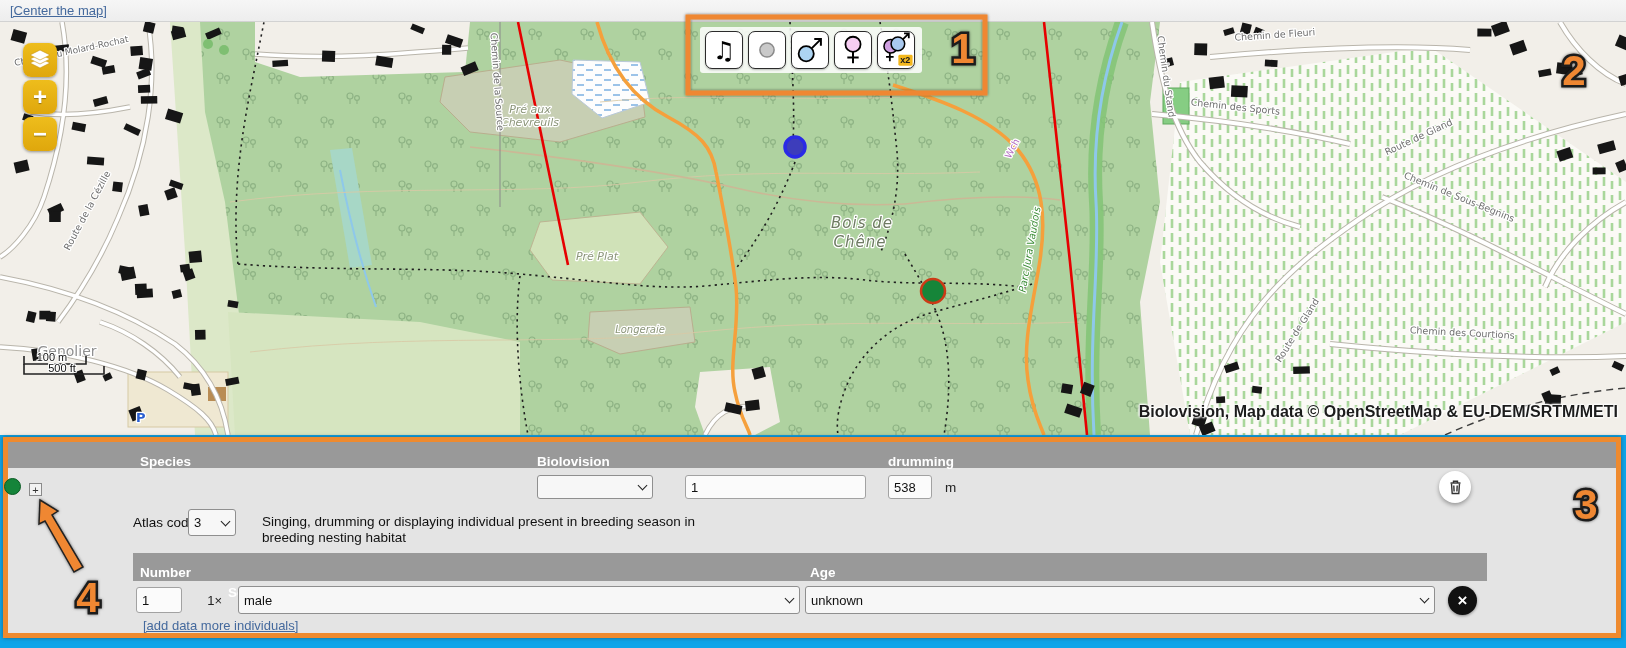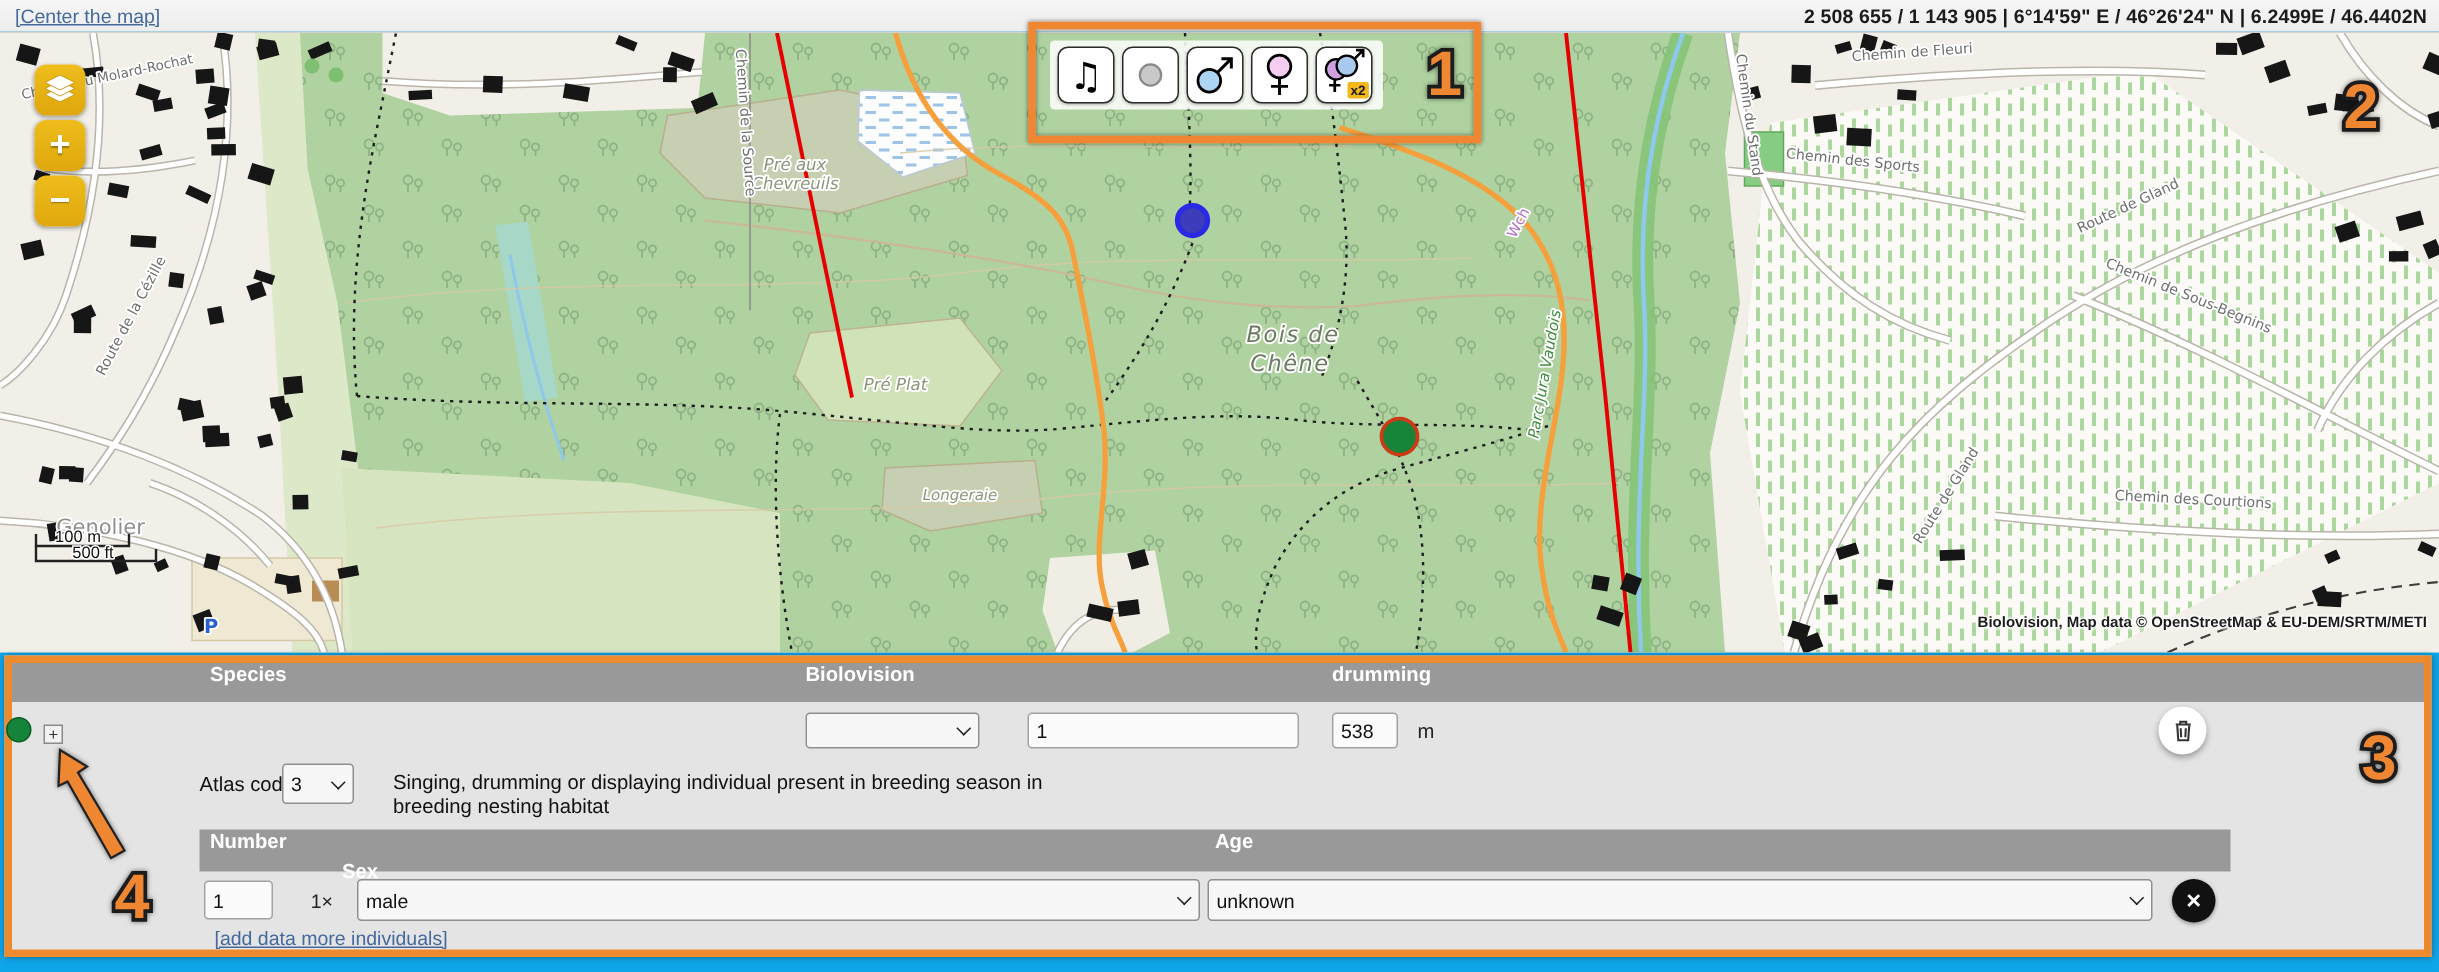--- a/index.html
+++ b/index.html
@@ -8,39 +8,39 @@
     font-family:"Liberation Sans","DejaVu Sans",sans-serif;outline:2px solid #d8d8d8;}
   
   .topbar{position:absolute;left:0;top:0;width:1626px;height:22px;
     background:linear-gradient(#f6f6f6,#ededed);border-bottom:1px solid #d2d2d2;
     display:flex;align-items:center;justify-content:space-between;padding:0 8px 0 10px;}
   .center-link{color:#44699d;font-size:13px;text-decoration:underline;cursor:pointer;}
   .coords{color:#1b1b1b;font-size:13px;font-weight:600;letter-spacing:.1px;}
   
   .map-area{position:absolute;left:0;top:22px;width:1626px;height:413px;overflow:hidden;background:#f2efe9;}
   .map-area svg.basemap{position:absolute;left:0;top:0;}
-  .attribution{position:absolute;right:8px;bottom:14px;font-size:10px;font-weight:bold;color:#1c1c1c;
+  .attribution{position:absolute;right:8px;bottom:14px;font-size:16px;font-weight:bold;color:#1c1c1c;
     text-shadow:0 0 2px #fff,0 0 3px #fff,1px 1px 2px #fff,-1px -1px 2px #fff;}
   .mapbtn{position:absolute;left:23px;width:34px;height:34px;border-radius:8px;border:none;
     background:linear-gradient(#eebd1c,#dfa70c);box-shadow:0 1px 3px rgba(0,0,0,.4);cursor:pointer;
     color:#fff;font-size:24px;font-weight:bold;line-height:30px;text-align:center;padding:0;
     text-shadow:0 1px 1px rgba(0,0,0,.35);display:flex;align-items:center;justify-content:center;}
   .mapbtn.layers{top:21px;} .mapbtn.zin{top:58px;} .mapbtn.zout{top:95px;}
   
   .marker-toolbar{position:absolute;left:700px;top:5px;width:222px;height:46px;
     background:rgba(255,255,255,.85);border-radius:3px;display:flex;align-items:center;gap:5px;padding:0 5px;}
   .tool-btn{width:38px;height:38px;background:#fff;border:1.6px solid #2b2b2b;border-radius:7px;
     display:flex;align-items:center;justify-content:center;cursor:pointer;padding:0;
     box-shadow:0 1px 2px rgba(0,0,0,.25);}
   .tool-btn .note{font-family:"DejaVu Sans",sans-serif;font-size:25px;color:#000;line-height:1;}
   
   .panel{position:absolute;left:3px;top:437px;width:1618px;height:201px;background:#e4e4e4;
     border:5px solid #ee8a2e;box-shadow:0 0 4px rgba(40,40,40,.55);}
   .bar{position:absolute;background:#999;color:#fff;font-weight:bold;font-size:13.5px;}
-  .bar .hlabel{position:absolute;top:0;}
+  .bar .hlabel{position:absolute;top:12px;}
   .bar1{left:0;top:0;width:1608px;height:26px;}
   .bar2{left:125px;top:111px;width:1354px;height:28px;}
   .obs-dot{position:absolute;left:-4px;top:36px;width:17px;height:17px;border-radius:50%;
     background:#15843a;border:1.5px solid #0a5c24;}
   .expander{position:absolute;left:21px;top:41px;width:13px;height:13px;border:1px solid #8a8a8a;
     background:#f2f2f2;color:#333;font-size:11px;line-height:10px;text-align:center;cursor:pointer;padding:0;}
   .selwrap{position:absolute;}
   .selwrap select{width:100%;height:100%;appearance:none;-webkit-appearance:none;-moz-appearance:none;
     background:#f7f7f7;border:1px solid #8f8f8f;border-radius:3px;font-size:13px;
     font-family:inherit;padding:1px 20px 1px 5px;color:#111;}
@@ -64,21 +64,20 @@
   .ann-num{font-family:"Liberation Sans",sans-serif;font-weight:bold;font-size:42px;
     fill:#ef8733;stroke:#1d1d1d;stroke-width:5px;paint-order:stroke;}
 </style>
 </head>
 <body>
 
 <div class="screen">
 
   <div class="topbar">
     <a class="center-link">[Center the map]</a>
-    <span class="coords">2 508 655 / 1 143 905 | 6°14'59" E / 46°26'24" N | 6.2499E / 46.4402N</span>
   </div>
 
   <div class="map-area">
     <svg class="basemap" width="1626" height="413" viewBox="0 0 1626 413" xmlns="http://www.w3.org/2000/svg">
       <defs>
         <pattern id="trees" width="52" height="44" patternUnits="userSpaceOnUse">
           <g stroke="#82a87a" stroke-width="1.2" fill="none" opacity="0.75">
             <circle cx="12" cy="10" r="3"></circle>
               <line x1="12" y1="13" x2="12" y2="18"></line>
             <circle cx="19" cy="12" r="2.4"></circle>

